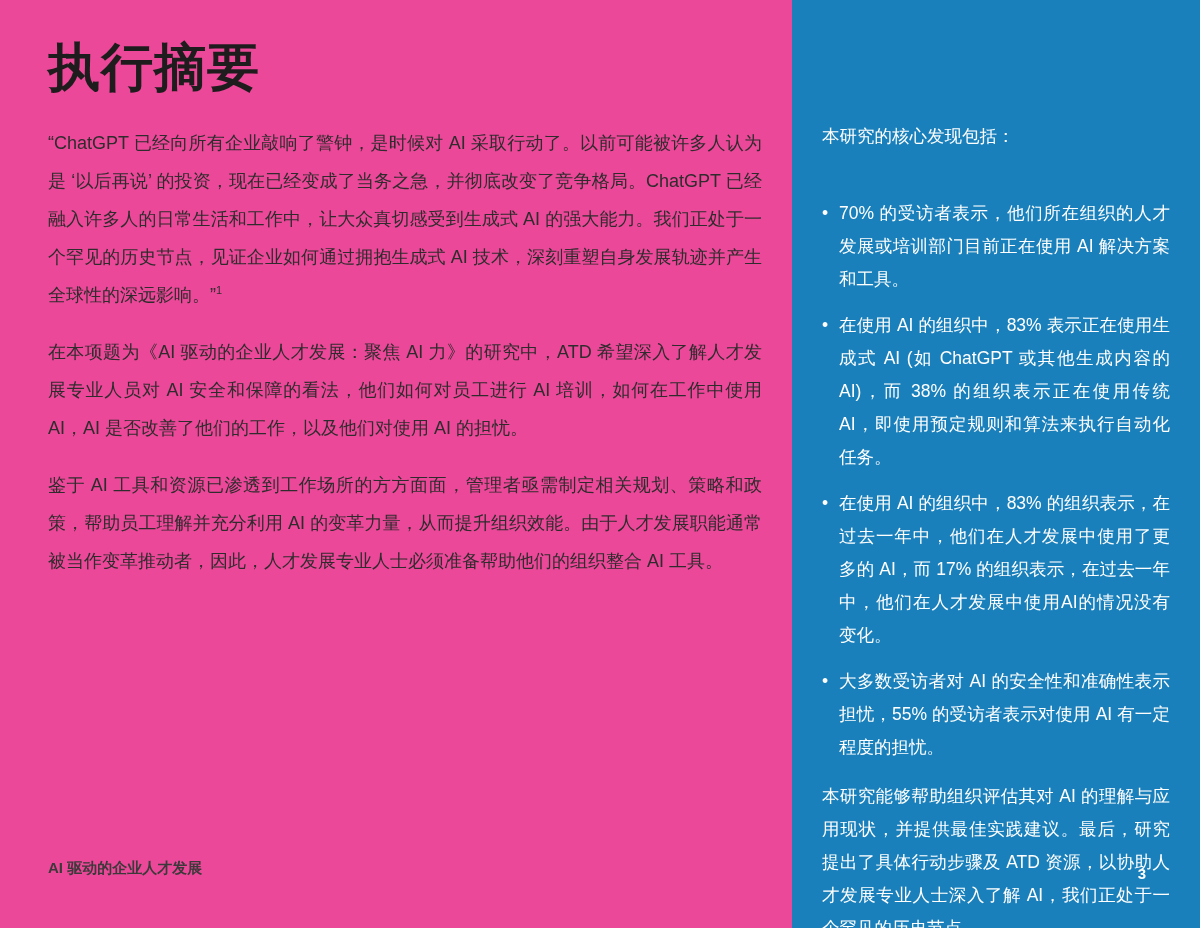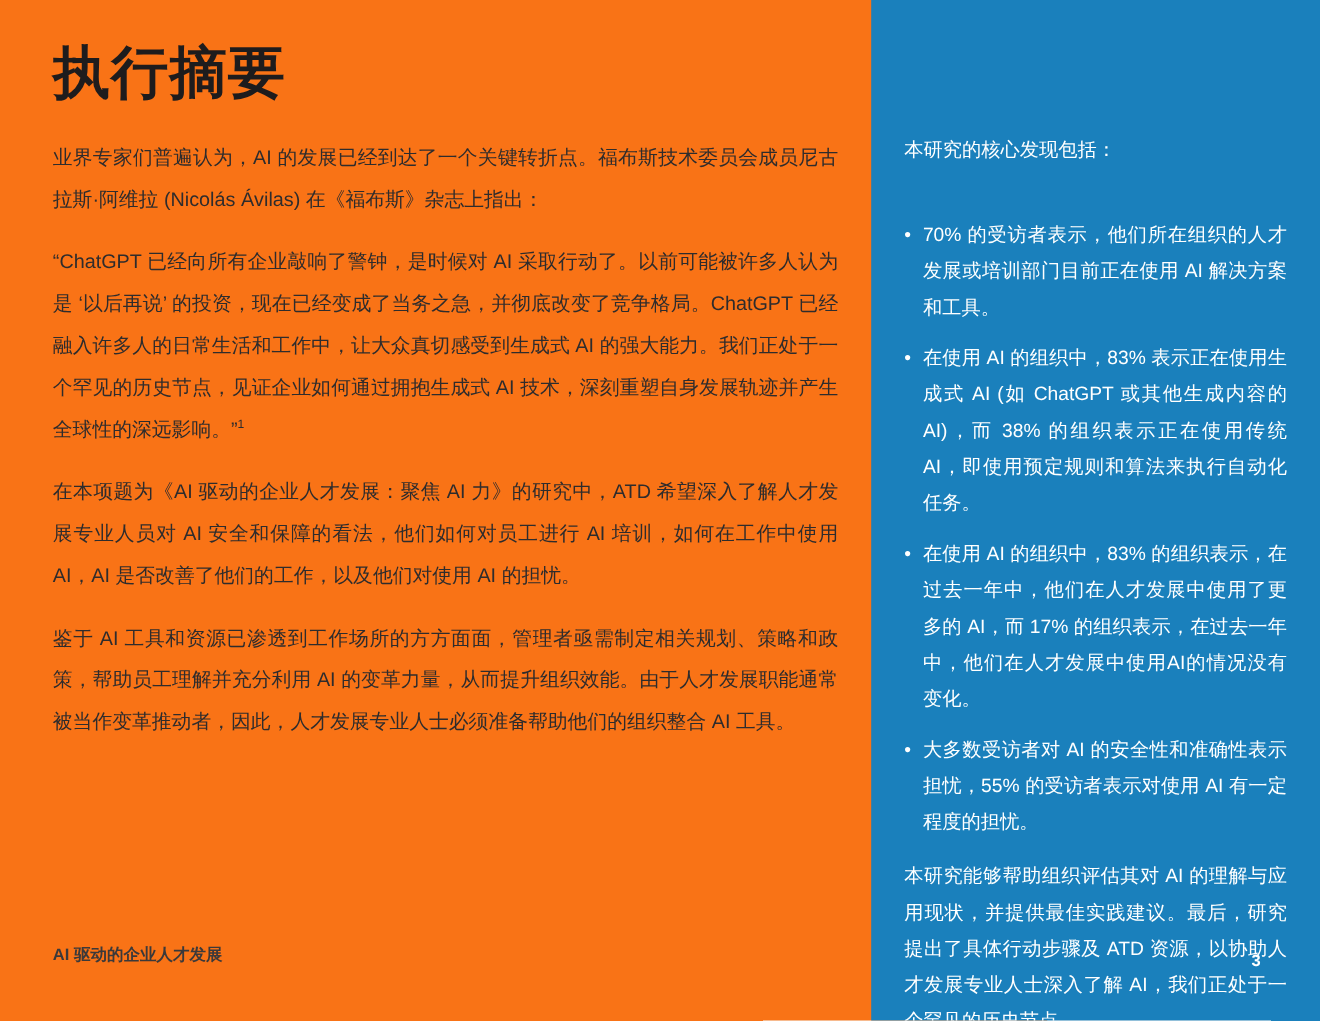--- a/index.html
+++ b/index.html
@@ -12,21 +12,21 @@
     height: 928px;
     background: #ffffff;
     overflow: hidden;
   }
 
   
   .main-col {
     position: absolute;
     left: 0; top: 0;
     width: 952px; height: 928px;
-    background: #f97316;
+    background: #ec4899;
     text-decoration: underline;
   }
   .main-content {
     position: absolute;
     left: 48px; top: 38px;
     width: 714px;
   }
   .doc-title {
     font-size: 52px;
     font-weight: 900;
@@ -109,21 +109,20 @@
 </style>
 </head>
 <body>
 
 <div class="page">
 
   <div class="main-col">
     <div class="main-content">
       <h1 class="doc-title">执行摘要</h1>
 
-      <p class="body-para">业界专家们普遍认为，AI 的发展已经到达了一个关键转折点。福布斯技术委员会成员尼古拉斯·阿维拉 (Nicolás Ávilas) 在《福布斯》杂志上指出：</p>
 
       <p class="body-para"><span>“ChatGPT 已经向所有企业敲响了警钟，是时候对 AI 采取行动了。以前可能被许多人认为是 ‘以后再说’ 的投资，现在已经变成了当务之急，并彻底改变了竞争格局。ChatGPT 已经融入许多人的日常生活和工作中，让大众真切感受到生成式 AI 的强大能力。我们正处于一个罕见的历史节点，见证企业如何通过拥抱生成式 AI 技术，深刻重塑自身发展轨迹并产生全球性的深远影响。”</span><sup>1</sup></p>
 
       <p class="body-para">在本项题为《AI 驱动的企业人才发展：聚焦 AI 力》的研究中，ATD 希望深入了解人才发展专业人员对 AI 安全和保障的看法，他们如何对员工进行 AI 培训，如何在工作中使用 AI，AI 是否改善了他们的工作，以及他们对使用 AI 的担忧。</p>
 
       <p class="body-para">鉴于 AI 工具和资源已渗透到工作场所的方方面面，管理者亟需制定相关规划、策略和政策，帮助员工理解并充分利用 AI 的变革力量，从而提升组织效能。由于人才发展职能通常被当作变革推动者，因此，人才发展专业人士必须准备帮助他们的组织整合 AI 工具。</p>
     </div>
 
     <div class="footer-left">AI 驱动的企业人才发展</div>
   </div>

